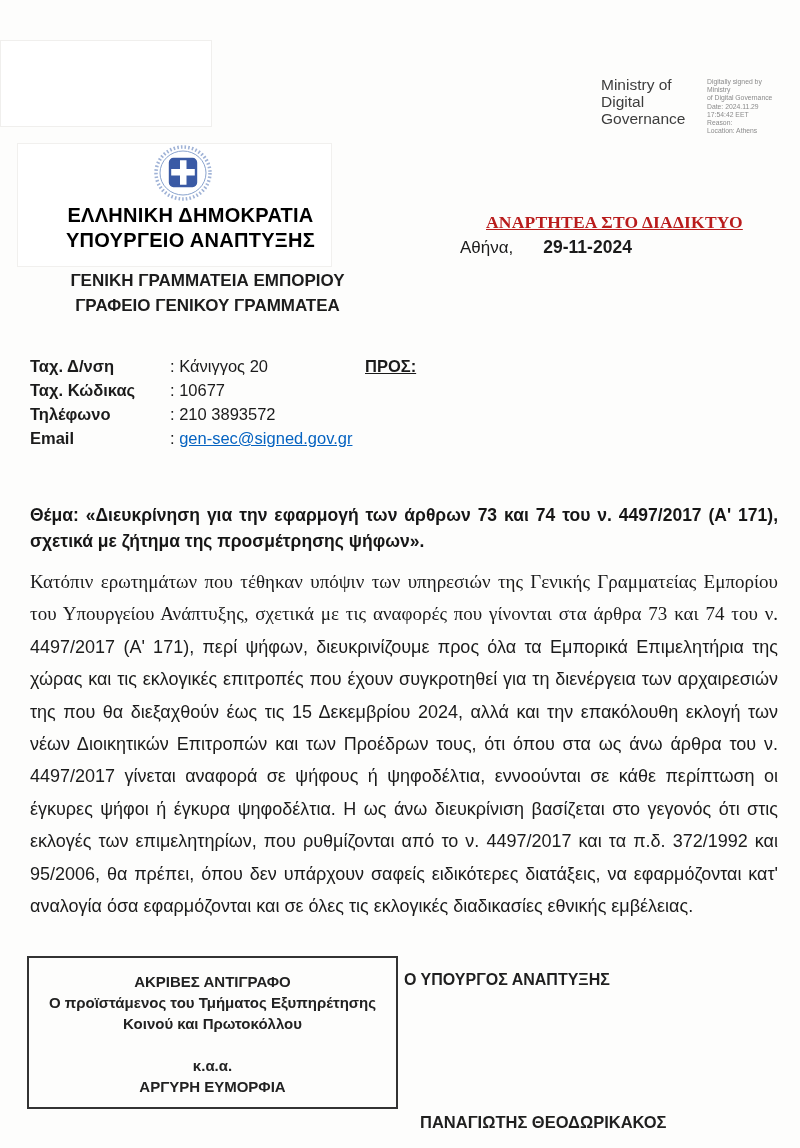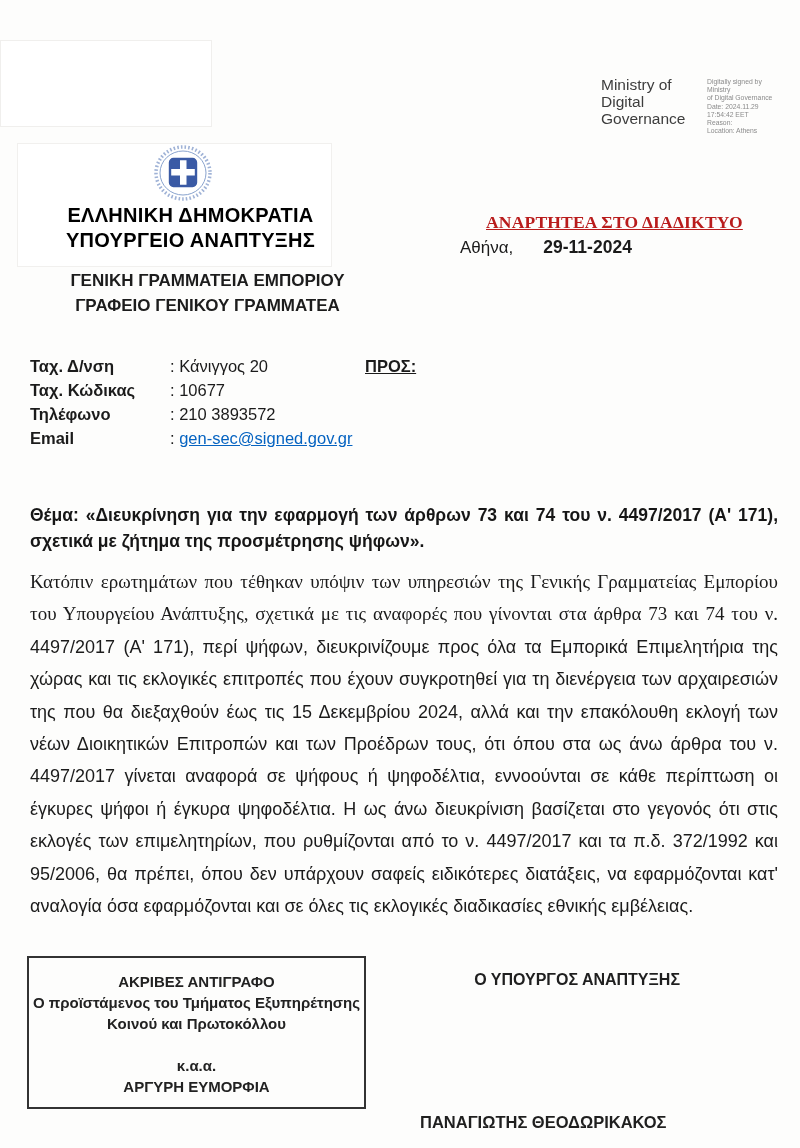--- a/index.html
+++ b/index.html
@@ -107,33 +107,33 @@
   
   .body-par {
     left: 30px; top: 566px; width: 748px;
     font-size: 18px; line-height: 32.4px;
     text-align: justify; color: #1b1b1b;
   }
   .body-serif { font-family: "Liberation Serif", serif; font-size: 19px; }
 
   
   .cert-box {
-    left: 27px; top: 956px; width: 339px; height: 153px;
+    left: 27px; top: 956px; width: 371px; height: 153px;
     border: 2px solid #333333; background: #fdfdfc;
     padding-top: 13px;
     text-align: center;
     font-weight: bold; font-size: 15px; line-height: 21px;
     color: #222222;
   }
   .cert-gap { margin-top: 21px; }
 
   
   .minister-title {
-    left: 430px; top: 971px; width: 250px;
-    text-align: right;
+    left: 404px; top: 971px; width: 250px;
+    text-align: left;
     font-weight: bold; font-size: 16px; color: #1f1f1f;
   }
   .minister-name {
     left: 420px; top: 1113px; width: 270px;
     text-align: left;
     font-weight: bold; font-size: 16.5px; color: #1f1f1f;
   }
 </style>
 </head>
 <body>

